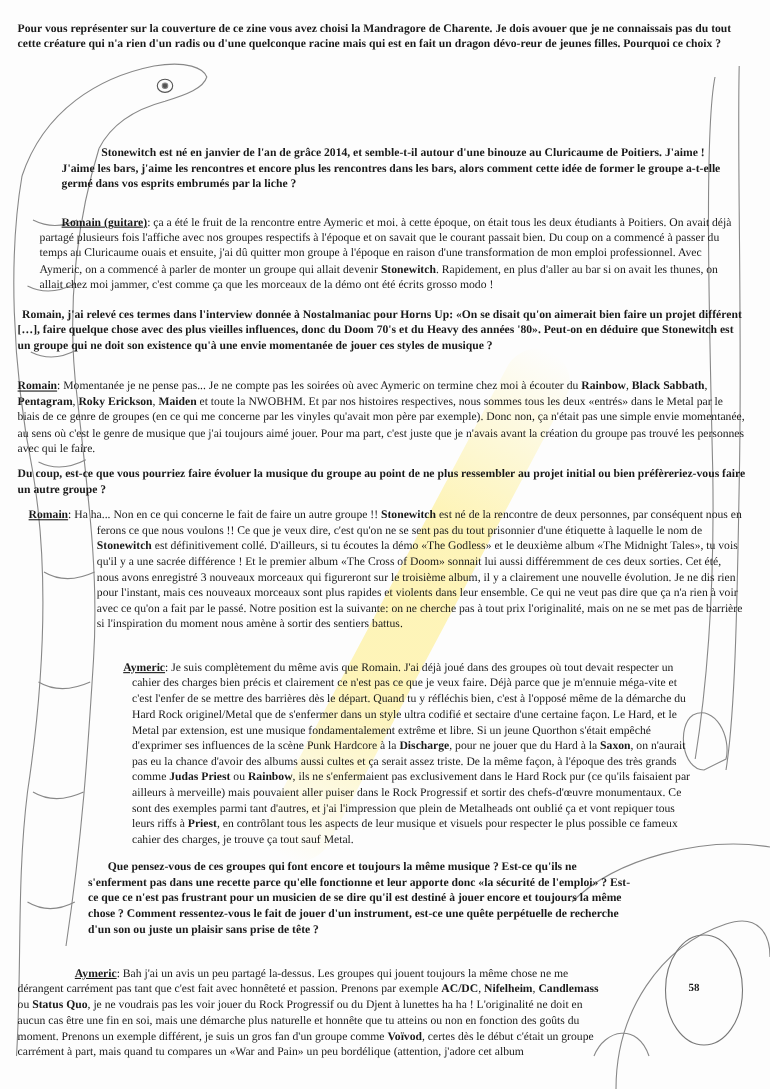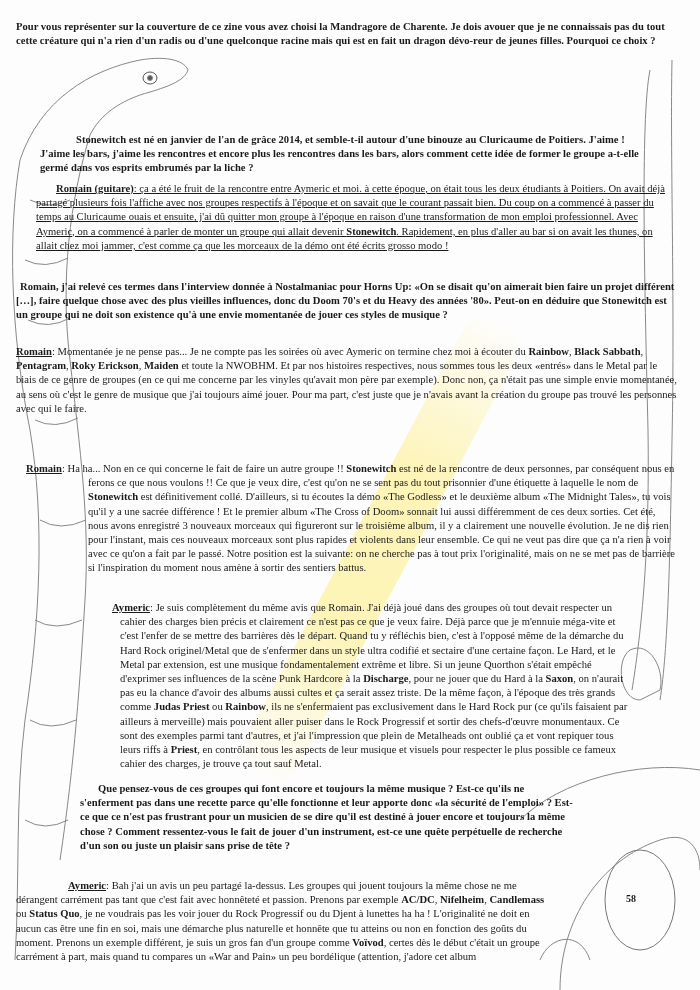--- a/index.html
+++ b/index.html
@@ -41,32 +41,33 @@
       <ellipse cx="640" cy="900" rx="35" ry="50" stroke="#777"></ellipse>
       <path d="M540 960 C550 935 580 930 590 960"></path>
     </g>
   </svg>
 
   <div class="wm"></div>
 
   <p class="p q" style="left:16px;top:20px;width:662px;">Pour vous représenter sur la couverture de ce zine vous avez choisi la Mandragore de Charente. Je dois avouer que je ne connaissais pas du tout cette créature qui n'a rien d'un radis ou d'une quelconque racine mais qui est en fait un dragon dévo-reur de jeunes filles. Pourquoi ce choix ?</p>
 
 
-  <p class="p q" style="left:40px;top:133px;width:612px;text-indent:36px;">Stonewitch est né en janvier de l'an de grâce 2014, et semble-t-il autour d'une binouze au Cluricaume de Poitiers. J'aime ! J'aime les bars, j'aime les rencontres et encore plus les rencontres dans les bars, alors comment cette idée de former le groupe a-t-elle germé dans vos esprits embrumés par la liche ?</p>
+  <p class="p q" style="left:56px;top:133px;width:612px;text-indent:36px;">Stonewitch est né en janvier de l'an de grâce 2014, et semble-t-il autour d'une binouze au Cluricaume de Poitiers. J'aime ! J'aime les bars, j'aime les rencontres et encore plus les rencontres dans les bars, alors comment cette idée de former le groupe a-t-elle germé dans vos esprits embrumés par la liche ?</p>
 
-  <p class="p" style="left:36px;top:182px;width:640px;text-indent:20px;text-decoration:underline;">
+  <p class="p" style="left:36px;top:196px;width:640px;text-indent:20px;">
     <span class="spk">Romain (guitare)</span><span>: ça a été le fruit de la rencontre entre Aymeric et moi. à cette époque, on était tous les deux étudiants à Poitiers. On avait déjà partagé plusieurs fois l'affiche avec nos groupes respectifs à l'époque et on savait que le courant passait bien. Du coup on a commencé à passer du temps au Cluricaume ouais et ensuite, j'ai dû quitter mon groupe à l'époque en raison d'une transformation de mon emploi professionnel. Avec Aymeric, on a commencé à parler de monter un groupe qui allait devenir </span><b>Stonewitch</b><span>. Rapidement, en plus d'aller au bar si on avait les thunes, on allait chez moi jammer, c'est comme ça que les morceaux de la démo ont été écrits grosso modo !</span>
   </p>
 
   <p class="p q" style="left:16px;top:280px;width:660px;text-indent:4px;">Romain, j'ai relevé ces termes dans l'interview donnée à Nostalmaniac pour Horns Up: «On se disait qu'on aimerait bien faire un projet différent […], faire quelque chose avec des plus vieilles influences, donc du Doom 70's et du Heavy des années '80». Peut-on en déduire que Stonewitch est un groupe qui ne doit son existence qu'à une envie momentanée de jouer ces styles de musique ?</p>
 
   <p class="p" style="left:16px;top:345px;width:662px;">
     <span class="spk">Romain</span><span>: Momentanée je ne pense pas... Je ne compte pas les soirées où avec Aymeric on termine chez moi à écouter du </span><b>Rainbow</b><span>, </span><b>Black Sabbath</b><span>, </span><b>Pentagram</b><span>, </span><b>Roky Erickson</b><span>, </span><b>Maiden</b><span> et toute la NWOBHM. Et par nos histoires respectives, nous sommes tous les deux «entrés» dans le Metal par le biais de ce genre de groupes (en ce qui me concerne par les vinyles qu'avait mon père par exemple). Donc non, ça n'était pas une simple envie momentanée, au sens où c'est le genre de musique que j'ai toujours aimé jouer. Pour ma part, c'est juste que je n'avais avant la création du groupe pas trouvé les personnes avec qui le faire.</span>
   </p>
 
+  <p class="p q" style="left:16px;top:425px;width:662px;">Du coup, est-ce que vous pourriez faire évoluer la musique du groupe au point de ne plus ressembler au projet initial ou bien préfèreriez-vous faire un autre groupe ?</p>
 
   <p class="p" style="left:88px;top:462px;width:588px;text-indent:-62px;padding-left:0;">
     <span class="spk">Romain</span><span>: Ha ha... Non en ce qui concerne le fait de faire un autre groupe !! </span><b>Stonewitch</b><span> est né de la rencontre de deux personnes, par conséquent nous en ferons ce que nous voulons !! Ce que je veux dire, c'est qu'on ne se sent pas du tout prisonnier d'une étiquette à laquelle le nom de </span><b>Stonewitch</b><span> est définitivement collé. D'ailleurs, si tu écoutes la démo «The Godless» et le deuxième album «The Midnight Tales», tu vois qu'il y a une sacrée différence ! Et le premier album «The Cross of Doom» sonnait lui aussi différemment de ces deux sorties. Cet été, nous avons enregistré 3 nouveaux morceaux qui figureront sur le troisième album, il y a clairement une nouvelle évolution. Je ne dis rien pour l'instant, mais ces nouveaux morceaux sont plus rapides et violents dans leur ensemble. Ce qui ne veut pas dire que ça n'a rien à voir avec ce qu'on a fait par le passé. Notre position est la suivante: on ne cherche pas à tout prix l'originalité, mais on ne se met pas de barrière si l'inspiration du moment nous amène à sortir des sentiers battus.</span>
   </p>
 
   <p class="p" style="left:120px;top:601px;width:512px;text-indent:-8px;">
     <span class="spk">Aymeric</span><span>: Je suis complètement du même avis que Romain. J'ai déjà joué dans des groupes où tout devait respecter un cahier des charges bien précis et clairement ce n'est pas ce que je veux faire. Déjà parce que je m'ennuie méga-vite et c'est l'enfer de se mettre des barrières dès le départ. Quand tu y réfléchis bien, c'est à l'opposé même de la démarche du Hard Rock originel/Metal que de s'enfermer dans un style ultra codifié et sectaire d'une certaine façon. Le Hard, et le Metal par extension, est une musique fondamentalement extrême et libre. Si un jeune Quorthon s'était empêché d'exprimer ses influences de la scène Punk Hardcore à la </span><b>Discharge</b><span>, pour ne jouer que du Hard à la </span><b>Saxon</b><span>, on n'aurait pas eu la chance d'avoir des albums aussi cultes et ça serait assez triste. De la même façon, à l'époque des très grands comme </span><b>Judas Priest</b><span> ou </span><b>Rainbow</b><span>, ils ne s'enfermaient pas exclusivement dans le Hard Rock pur (ce qu'ils faisaient par ailleurs à merveille) mais pouvaient aller puiser dans le Rock Progressif et sortir des chefs-d'œuvre monumentaux. Ce sont des exemples parmi tant d'autres, et j'ai l'impression que plein de Metalheads ont oublié ça et vont repiquer tous leurs riffs à </span><b>Priest</b><span>, en contrôlant tous les aspects de leur musique et visuels pour respecter le plus possible ce fameux cahier des charges, je trouve ça tout sauf Metal.</span>
   </p>
 
   <p class="p q" style="left:80px;top:782px;width:500px;text-indent:18px;">Que pensez-vous de ces groupes qui font encore et toujours la même musique ? Est-ce qu'ils ne s'enferment pas dans une recette parce qu'elle fonctionne et leur apporte donc «la sécurité de l'emploi» ? Est-ce que ce n'est pas frustrant pour un musicien de se dire qu'il est destiné à jouer encore et toujours la même chose ? Comment ressentez-vous le fait de jouer d'un instrument, est-ce une quête perpétuelle de recherche d'un son ou juste un plaisir sans prise de tête ?</p>

